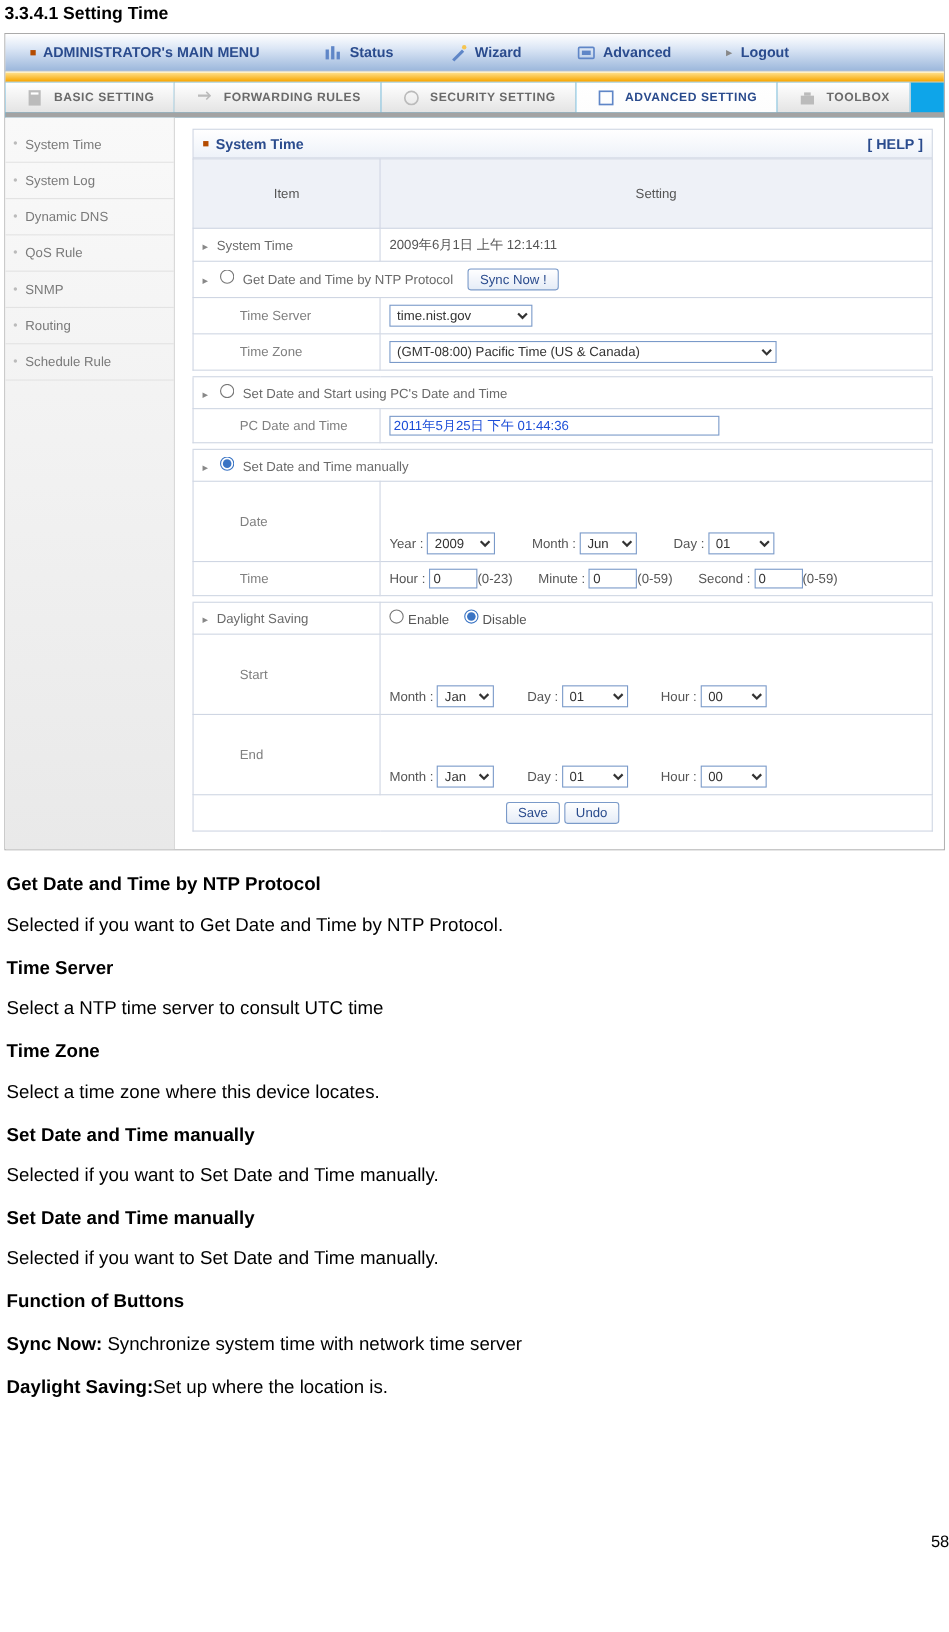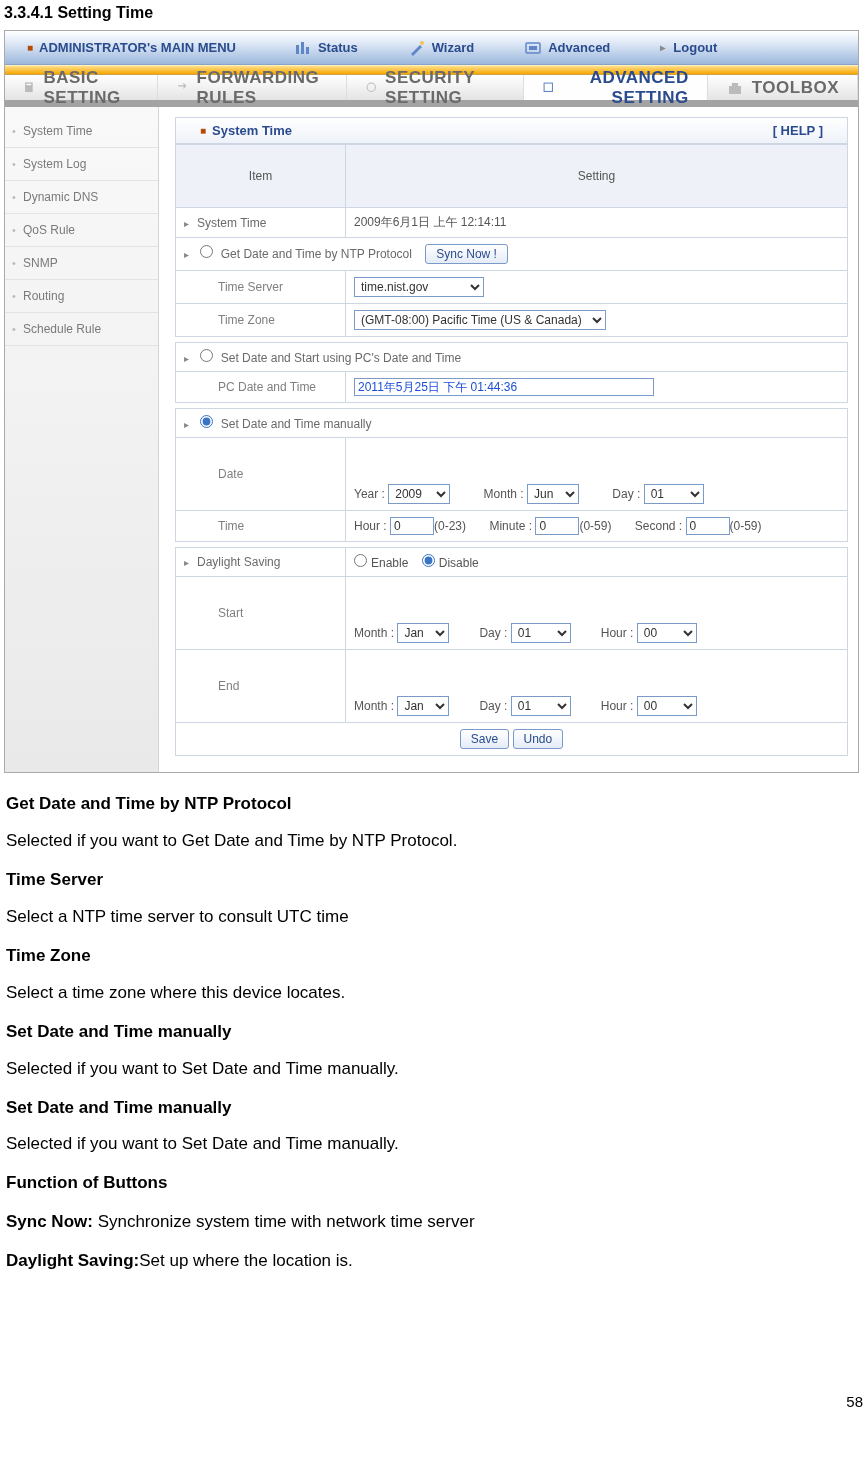--- a/index.html
+++ b/index.html
@@ -47,23 +47,23 @@
   }
   .accent-strip {
     height:10px;
     background: linear-gradient(#ffe08a,#f7a600);
     border-top:1px solid #fff0c0;
     border-bottom:1px solid #caa54a;
   }
   .tabbar {
     display:flex;
     background:#0ea5e9;
-    border-bottom:7px solid #a3a3a3;
+    border-bottom:5px solid #a3a3a3;
     height:32px;
-    font-size:17px;
+    font-size:11px;
     color:#555;
   }
   .tabbar .tab {
     display:flex; align-items:center; gap:8px;
     padding:0 18px;
     border-right:1px solid #ddd;
     background: linear-gradient(#fff,#e4e4e4);
     letter-spacing:0.5px;
     font-weight:bold;
     color:#6a6a6a;
@@ -97,21 +97,21 @@
     content:"•"; color:#bbb; font-size:11px; position:absolute; left:7px;
   }
   .main {
     flex:1;
     padding:10px 10px 16px 16px;
   }
   .panel-title {
     display:flex; justify-content:space-between;
     font-size:13px; color:#2a4b8d; font-weight:bold;
     border:1px solid #cfd6e3;
-    padding:5px 24px;
+    padding:5px 8px;
     background:linear-gradient(#fff,#eef2f9);
   }
   .panel-title .dot{ color:#b44b00; margin-right:6px; font-size:10px; vertical-align:1px;}
   .cfg-table {
     width:100%;
     border-collapse:collapse;
     font-size:12px;
     color:#555;
   }
   .cfg-table th {
@@ -146,21 +146,21 @@
   input[type=text].pcbox {
     width:300px; border:1px solid #7a9ac9; padding:1px 3px; font-size:12px; color:#1d4ed8;
   }
   select.sel {
     border:1px solid #7a9ac9; font-size:12px; padding:1px 2px; color:#333; background:#fff;
   }
   select.ssel { width:60px;margin-top:40px; }
   select.msel { width:52px; }
   select.ysel { width:62px; }
   select.tsel { width:130px; }
-  select.zsel { width:252px; }
+  select.zsel { width:352px; }
   .btn {
     border:1px solid #7a9ac9;
     background:linear-gradient(#fff,#e5ecf7);
     color:#2a4b8d;
     padding:2px 10px;
     font-size:12px;
     border-radius:3px;
     cursor:pointer;
   }
   .radio { accent-color:#3a74c4; margin-right:4px; }

